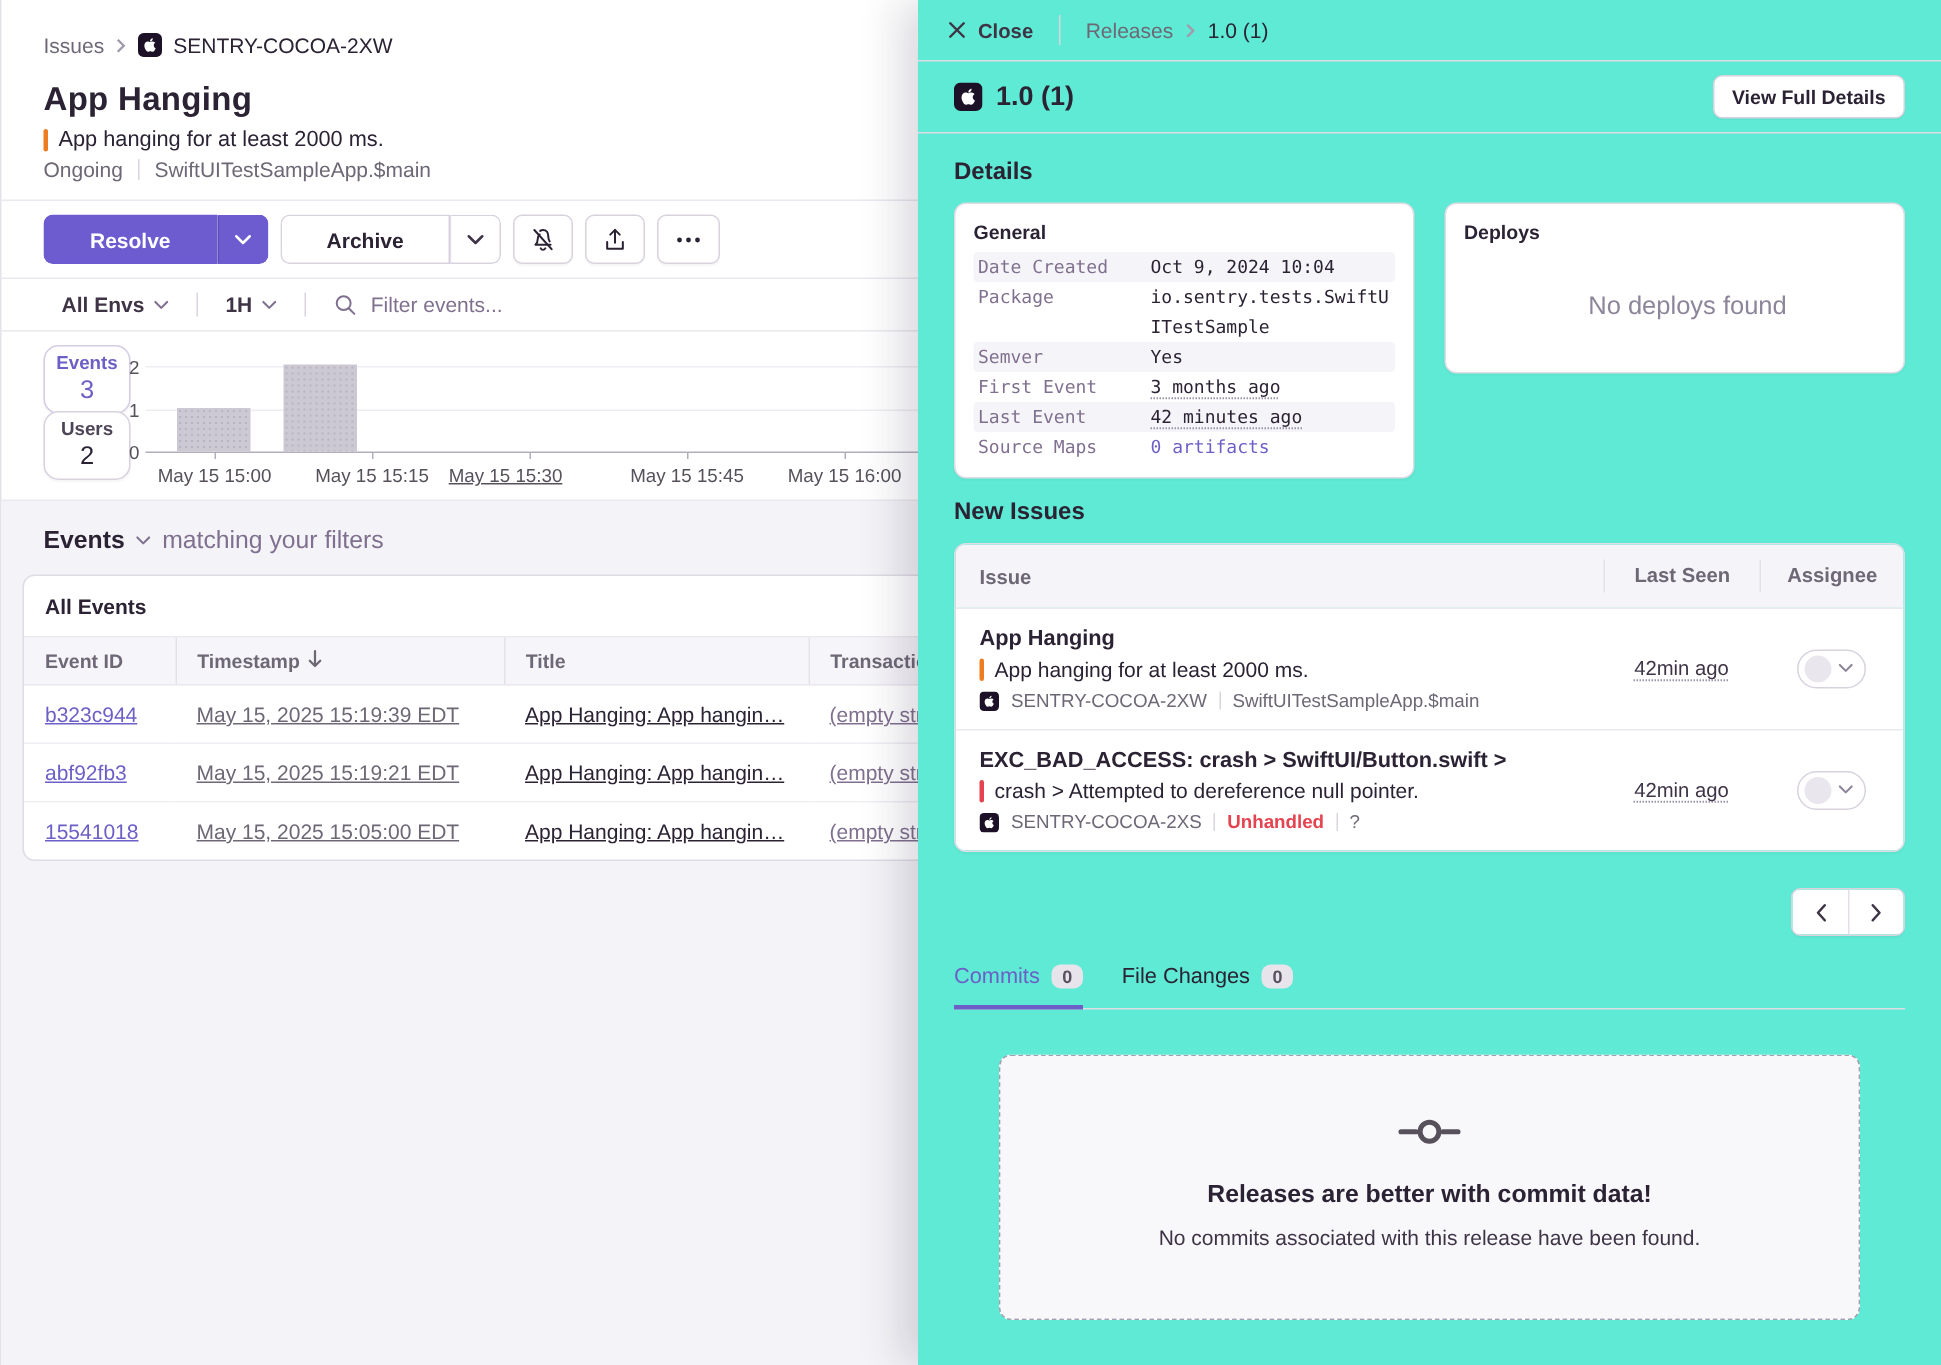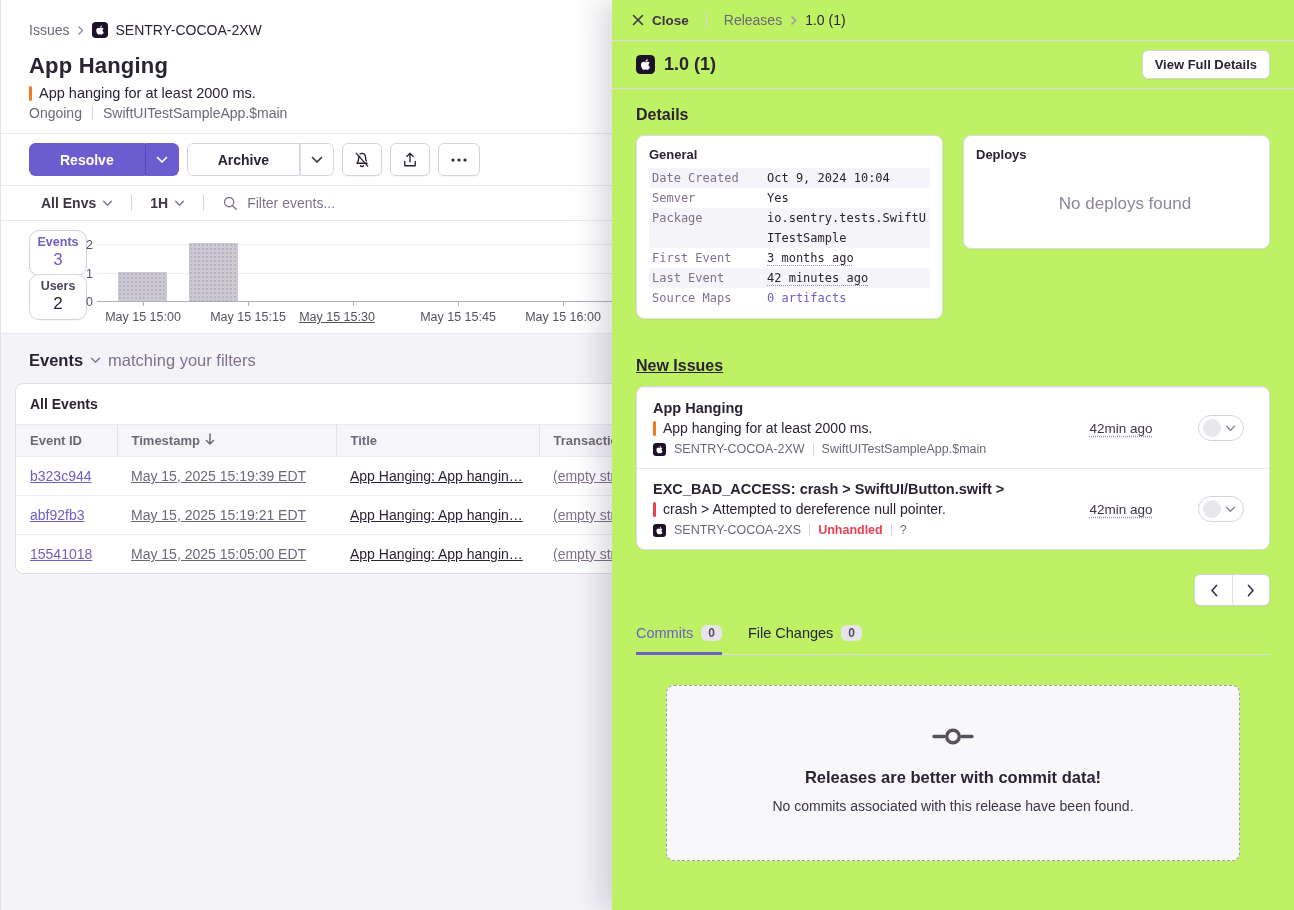--- a/index.html
+++ b/index.html
@@ -71,21 +71,21 @@
   table.ev th + th { border-left:1px solid #E5E1E9; }
   table.ev td { padding:11px 14px; font-size:14px; border-top:1px solid #F0EDF3; white-space:nowrap; overflow:hidden;text-decoration:underline; }
   table.ev tr:first-child td { border-top:none; }
   .cell-id { color:#6C5FC7; cursor:pointer; }
   .cell-ts { color:#6E6876; }
   .cell-title { color:#2B2233; }
   .cell-tx { color:#80708F; }
   .th-sort { display:inline-flex; align-items:flex-start; gap:5px; }
 
   
-  .drawer { position:absolute; top:0; left:612px; width:682px; height:910px; background:#bef264;
+  .drawer { position:absolute; top:0; left:612px; width:682px; height:910px; background:#5eead4;
             box-shadow:-12px 0 26px rgba(37,26,55,.16); }
   .drawer-header { height:41px; border-bottom:1px solid #E0DCE5; display:flex; align-items:center; padding:0 20px; }
   .close-btn { display:flex; align-items:center; gap:8px; font-size:13.5px; font-weight:700; color:#3E3446; cursor:pointer; }
   .drawer-header .vdiv { margin:0 17px; height:20px; }
   .drawer-crumbs { display:flex; align-items:center; gap:8px; font-size:14px; }
   .drawer-crumbs .root { color:#6E6876; cursor:pointer; }
   .drawer-crumbs .cur { color:#2B2233; }
   .drawer-title-row { height:48px; border-bottom:1px solid #E0DCE5; display:flex; align-items:center; padding:0 24px; gap:9px; }
   .drawer-title { font-size:18px; font-weight:700; flex:1; }
   .btn.small { height:29px; padding:0 12px; font-size:13px; }
@@ -98,21 +98,21 @@
   .card-h { font-size:13px; font-weight:700; margin-bottom:6px; }
   .kv { display:flex; font-family:"DejaVu Sans Mono", monospace; font-size:12px; line-height:20px; padding:0 3px; border-radius:3px; }
   .kv:nth-of-type(even) { background:#F5F4F8; }
   .kv .k { width:115px; flex:none; color:#80708F; }
   .kv .v { color:#2B2233; width:163px; word-break:break-all; }
   .kv .v.tip { text-decoration:underline dotted #9C94A8; text-underline-offset:3px; width:auto; align-self:flex-start; }
   .kv .v.link { color:#6C5FC7; cursor:pointer; }
   .deploys-card { flex:1; height:114px; padding:11px 12px; position:relative; }
   .deploys-empty { position:absolute; left:17px; right:0; top:58px; text-align:center; font-size:17px; color:#8D8599; }
 
-  .sect.ni { margin-top:38px;text-decoration:underline; }
+  .sect.ni { margin-top:14px; }
   .issues-table { border:1px solid #E0DCE5; border-radius:8px; overflow:hidden; box-shadow:0 1px 2px rgba(43,34,51,.04); }
   .it-head { display:flex; align-items:center; background:#F5F4F8; height:42px; font-size:13.5px; font-weight:700; color:#6E6876; }
   .col-issue { flex:1; padding:0 16px; }
   .col-seen { width:104px; text-align:center; flex:none; }
   .col-assignee { width:96px; text-align:center; flex:none; }
   .it-head .col-seen, .it-head .col-assignee { border-left:1px solid #E5E1E9; height:22px; line-height:22px; }
   .it-row { display:flex; align-items:center; border-top:1px solid #ECE8F0; background:#fff; padding:12px 0; }
   .it-row .col-issue { padding:0 16px; min-width:0; }
   .ir-title { font-size:14.5px; font-weight:700; color:#2B2233; white-space:nowrap; }
   .ir-msg { display:flex; align-items:center; gap:7px; margin-top:4px; font-size:14px; color:#2B2233; }
@@ -356,26 +356,26 @@
     <h3 class="sect">Details</h3>
 
     <div class="details-grid">
       <div class="card general-card">
         <div class="card-h">General</div>
         <div class="kv">
           <span class="k">Date Created</span>
           <span class="v">Oct 9, 2024 10:04</span>
         </div>
         <div class="kv">
+          <span class="k">Package</span>
+          <span class="v">io.sentry.tests.SwiftUITestSample</span>
+        </div>
+        <div class="kv">
           <span class="k">Semver</span>
           <span class="v">Yes</span>
-        </div>
-        <div class="kv">
-          <span class="k">Package</span>
-          <span class="v">io.sentry.tests.SwiftUITestSample</span>
         </div>
         <div class="kv">
           <span class="k">First Event</span>
           <span class="v tip">3 months ago</span>
         </div>
         <div class="kv">
           <span class="k">Last Event</span>
           <span class="v tip">42 minutes ago</span>
         </div>
         <div class="kv">
@@ -386,20 +386,25 @@
 
       <div class="card deploys-card">
         <div class="card-h">Deploys</div>
         <div class="deploys-empty">No deploys found</div>
       </div>
     </div>
 
     <h3 class="sect ni">New Issues</h3>
 
     <div class="issues-table">
+      <div class="it-head">
+        <span class="col-issue">Issue</span>
+        <span class="col-seen">Last Seen</span>
+        <span class="col-assignee">Assignee</span>
+      </div>
 
       <div class="it-row">
         <div class="col-issue">
           <div class="ir-title">App Hanging</div>
           <div class="ir-msg">
             <span class="level-bar"></span>
             <span>App hanging for at least 2000 ms.</span>
           </div>
           <div class="ir-meta">
             <svg class="apple" width="13" height="13" viewBox="0 0 512 512">

